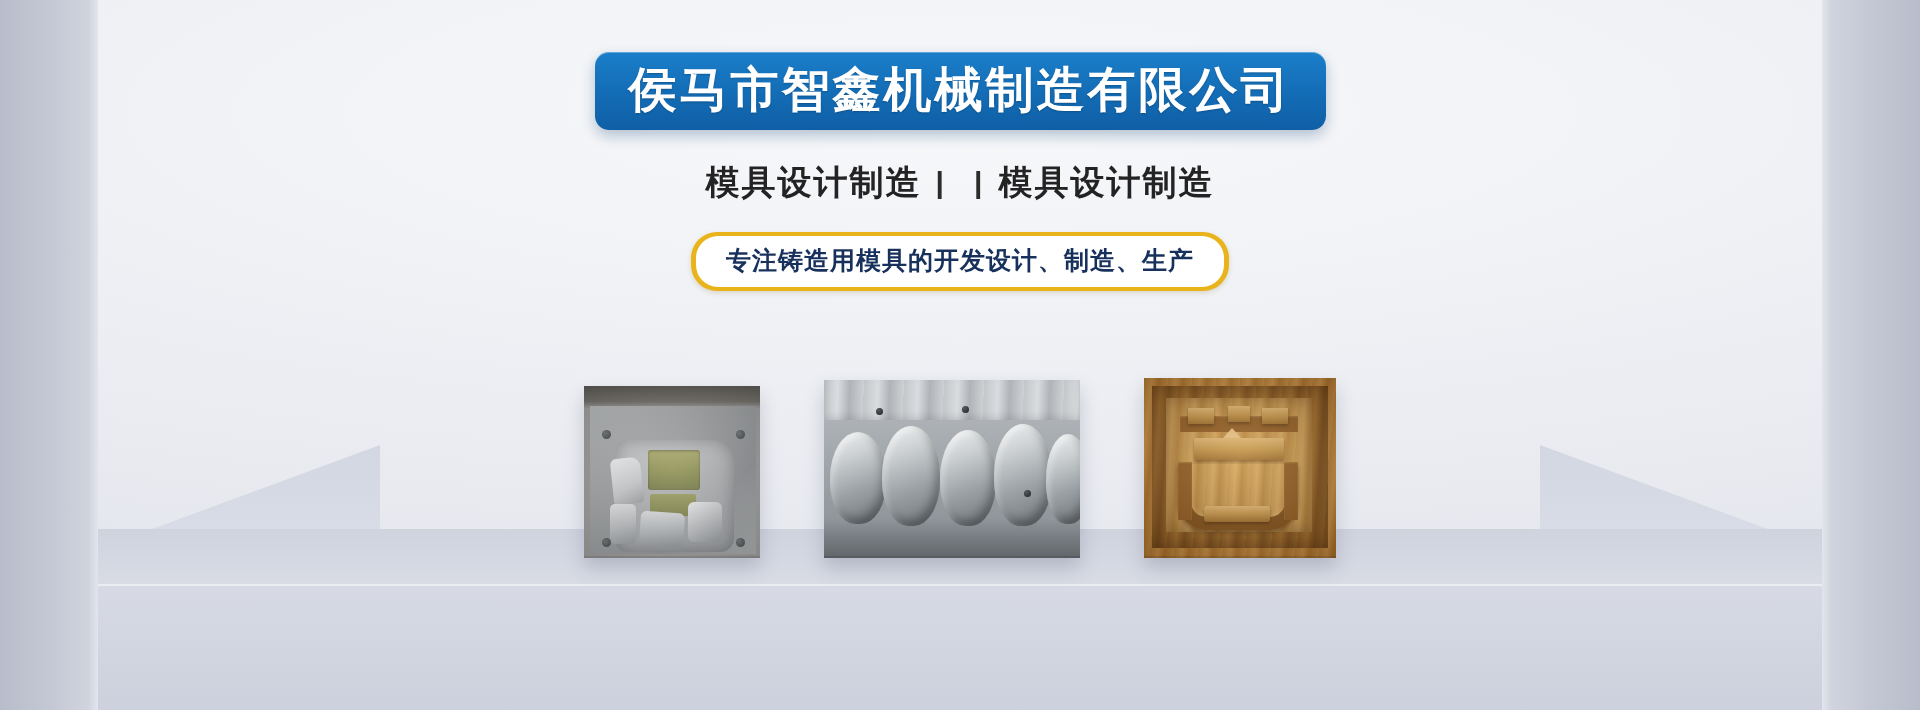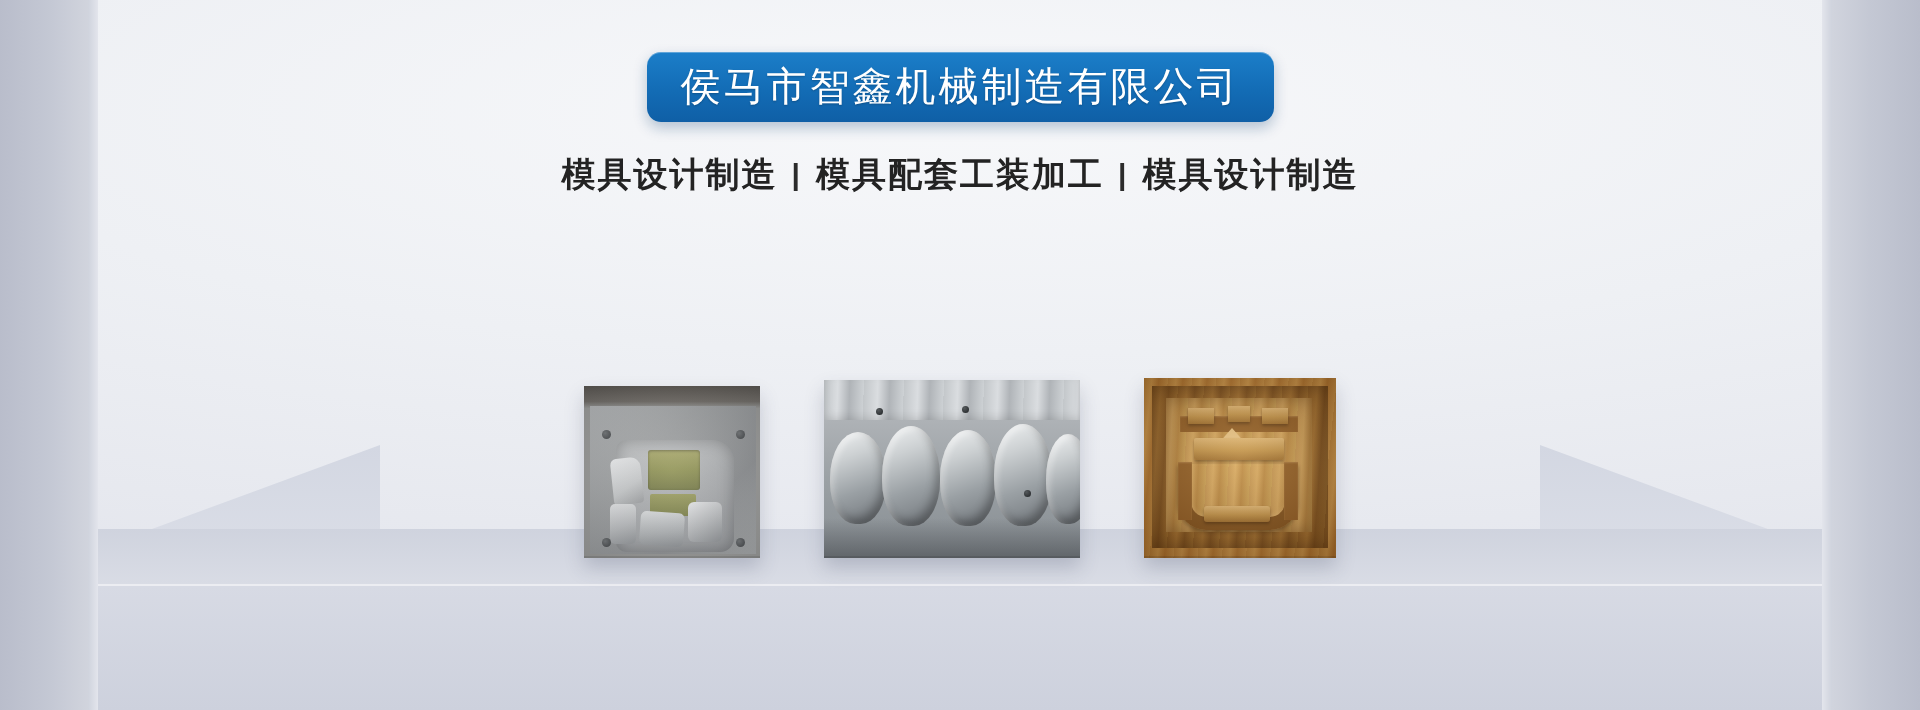--- a/index.html
+++ b/index.html
@@ -76,22 +76,22 @@
   
   .title-badge{
     margin-top:52px;
     background:linear-gradient(180deg,#1b7ec9 0%,#136cb5 55%,#0f5fa6 100%);
     border-radius:14px;
     padding:14px 34px 16px;
     box-shadow:0 6px 14px rgba(10,60,110,.28), inset 0 1px 0 rgba(255,255,255,.30);
   }
   .title-text{
     color:#ffffff;
-    font-size:40px;
-    font-weight:normal;
+    font-size:48px;
+    font-weight:bold;
     letter-spacing:3px;
     line-height:1;
     white-space:nowrap;
     text-shadow:0 1px 2px rgba(0,0,0,.22);
   }
 
   
   .services{
     margin-top:30px;
     color:#232323;
@@ -305,25 +305,27 @@
 
   <div class="content">
 
     <div class="title-badge">
       <div class="title-text">侯马市智鑫机械制造有限公司</div>
     </div>
 
     <div class="services">
       <span>模具设计制造</span>
       <span class="svc-sep">|</span>
-      <span>模具配套工装加工</span>
       <span class="svc-sep">|</span>
       <span>模具设计制造</span>
     </div>
 
+    <div class="tagline-wrap">
+      <div class="tagline">专注铸造用模具的开发设计、制造、生产</div>
+    </div>
 
   </div>
 
   <div class="gallery">
 
     <div class="photo photo-1">
       <div class="p1-bg"></div>
       <div class="p1-plate">
         <div class="p1-cav"></div>
         <div class="p1-green"></div>

